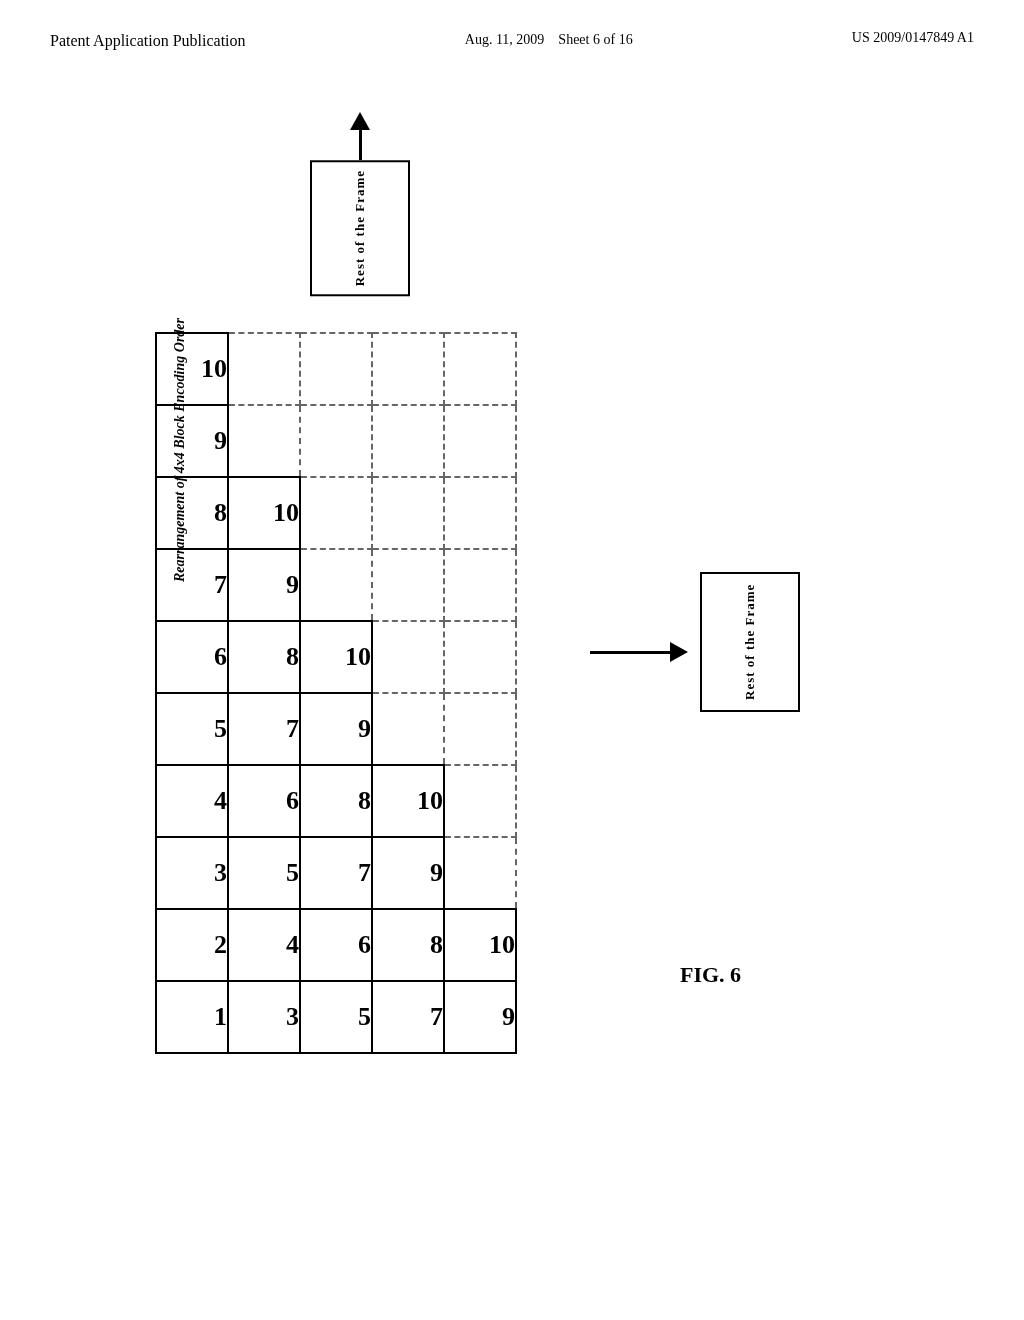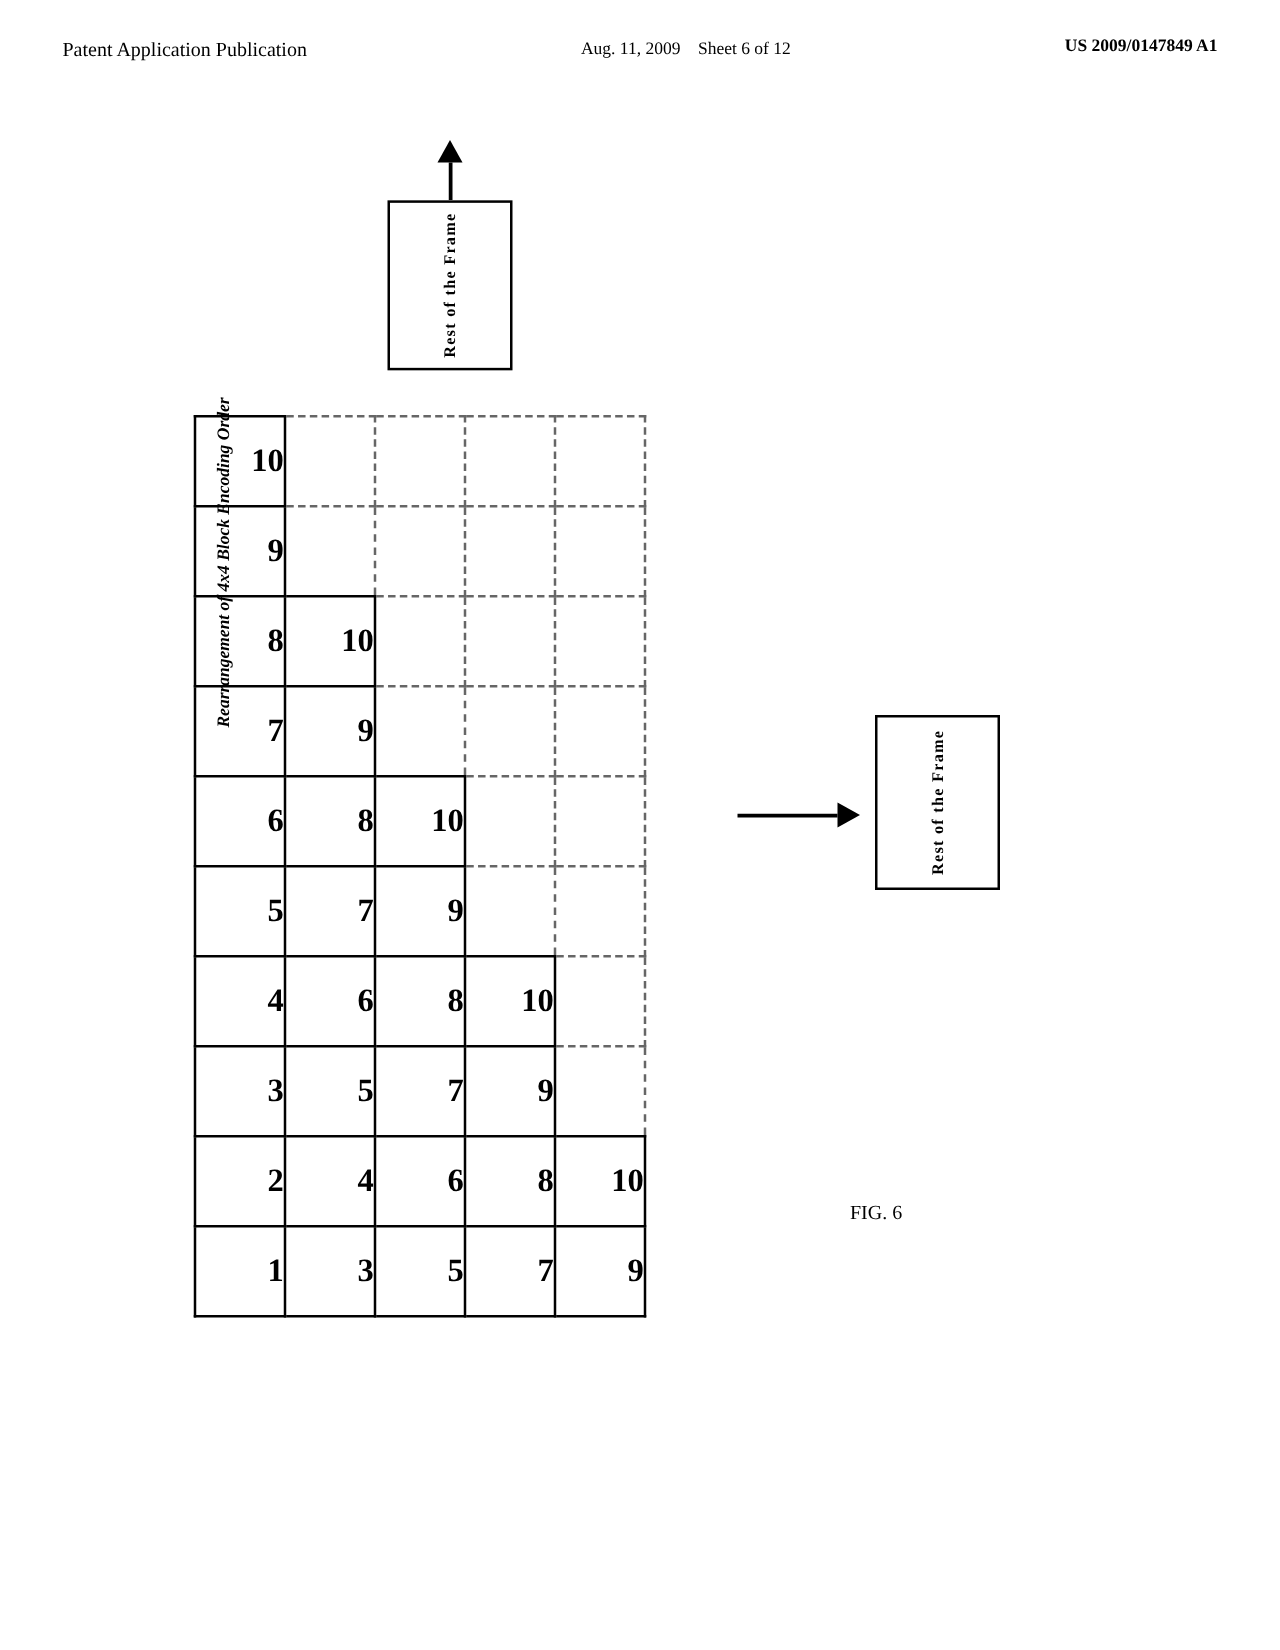--- a/index.html
+++ b/index.html
@@ -25,21 +25,21 @@
       font-size: 16px;
       line-height: 1.4;
     }
     .header-center {
       font-size: 14px;
       text-align: center;
       line-height: 1.4;
     }
     .header-right {
       font-size: 14px;
-      font-weight: bold;
+      font-weight: normal;
     }
 
     
     .main {
       position: relative;
       width: 100%;
       height: calc(1320px - 100px);
     }
 
     
@@ -155,36 +155,36 @@
       text-orientation: mixed;
       transform: rotate(180deg);
       letter-spacing: 1px;
     }
 
     
     .fig-label {
       position: absolute;
       left: 680px;
       top: 900px;
-      font-size: 16px;
-      font-weight: normal;
+      font-size: 22px;
+      font-weight: bold;
       text-align: right;
     }
 
     
     
   </style>
 </head>
 <body>
 
 <div class="header">
   <div class="header-left">Patent Application Publication</div>
   <div class="header-center">
     <span>Aug. 11, 2009</span>&nbsp;&nbsp;&nbsp;
-    <span>Sheet 6 of 12</span>
+    <span>Sheet 6 of 16</span>
   </div>
   <div class="header-right">US 2009/0147849 A1</div>
 </div>
 
 <div class="main">
 
   <div class="top-arrow-area">
     <div class="up-arrow"></div>
     <div class="arrow-stem-top"></div>
     <div class="rest-frame-box-top">Rest of the Frame</div>

